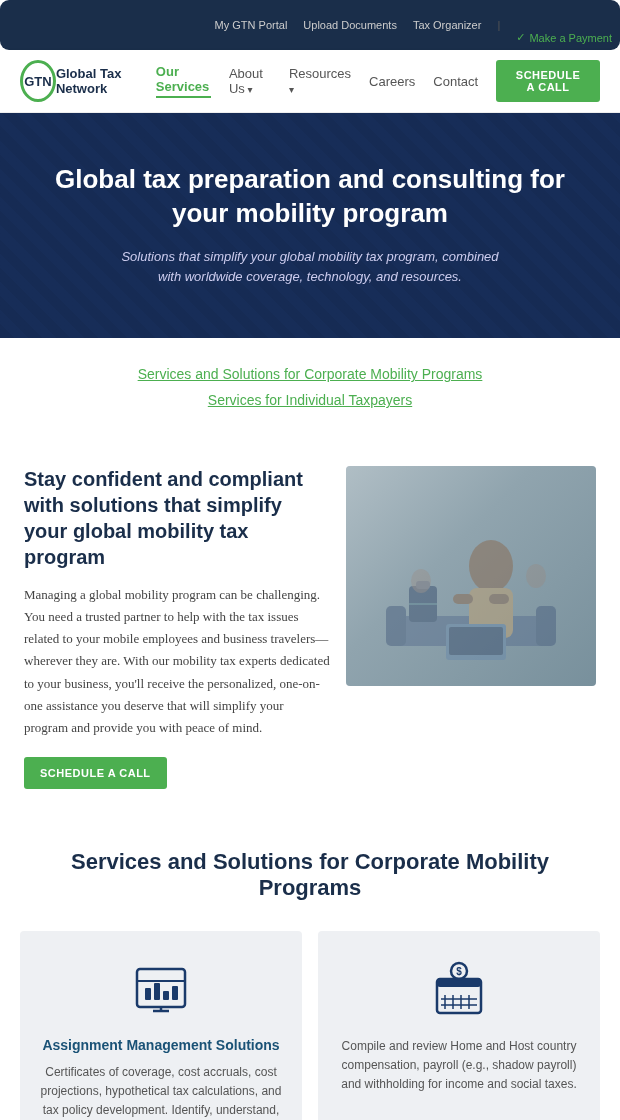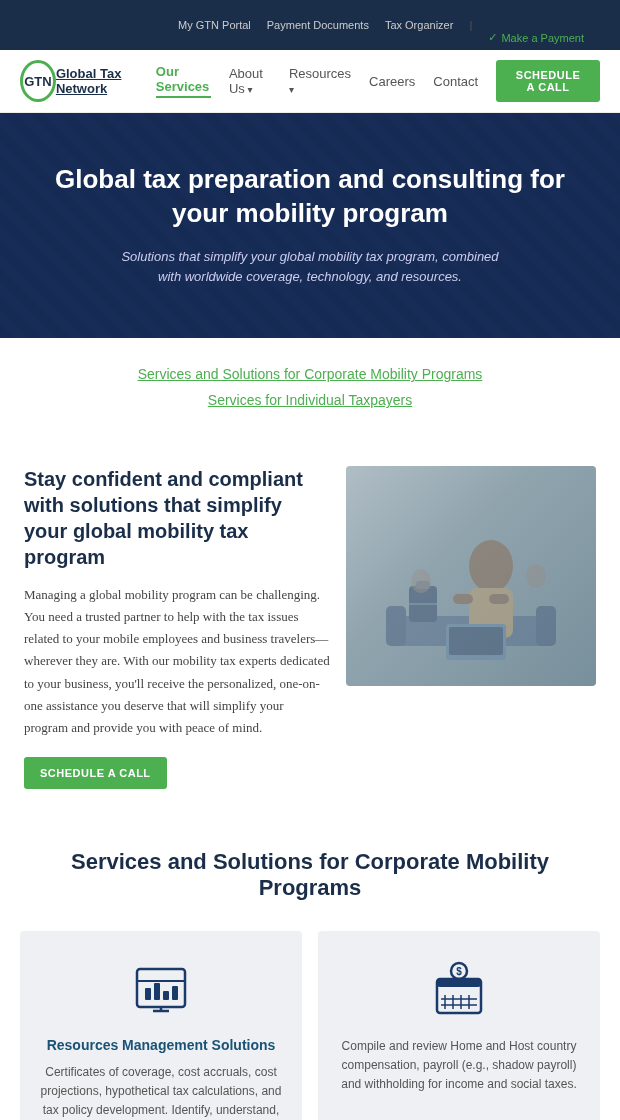--- a/index.html
+++ b/index.html
@@ -3,25 +3,26 @@
   <meta charset="utf-8">
   <style>
     * { box-sizing: border-box; margin: 0; padding: 0; }
     body { font-family: Arial, sans-serif; font-size: 14px; color: #333; width: 620px; overflow-x: hidden; }
 
     
     .top-bar {
       background: #1a2e4a;
       color: #ccc;
       font-size: 11px;
-      padding: 6px 36px;
+      padding: 6px 8px;
       display: flex;
       justify-content: flex-end;
       align-items: center;
       gap: 16px;
+      border-radius: 9px;
     }
     .top-bar a { color: #ccc; text-decoration: none; }
     .top-bar .divider { color: #555; }
     .top-bar .make-payment { color: #4caf50; display: flex; align-items: center; gap: 4px; margin-top: 25px; }
     .top-bar .make-payment::before { content: "✓"; color: #4caf50; }
 
     
     .nav {
       background: #fff;
       padding: 10px 20px;
@@ -36,21 +37,21 @@
       align-items: center;
       gap: 0;
     }
     .logo-circle {
       width: 42px; height: 42px;
       border: 3px solid #4caf50;
       border-radius: 50%;
       display: flex; align-items: center; justify-content: center;
       font-weight: bold; font-size: 13px; color: #1a2e4a;
     }
-    .logo-text { font-size: 13px; color: #1a2e4a; font-weight: bold; text-decoration: underline; }
+    .logo-text { font-size: 13px; color: #1a2e4a; font-weight: bold; }
     .nav-links {
       display: flex; align-items: center; gap: 18px; font-size: 13px;
     }
     .nav-links a { text-decoration: none; color: #555; }
     .nav-links a.active { color: #4caf50; font-weight: bold; border-bottom: 2px solid #4caf50; padding-bottom: 2px; }
     .nav-links .dropdown::after { content: " ▾"; font-size: 10px; }
     .schedule-btn {
       background: #4caf50; color: #fff; border: none; padding: 9px 14px;
       font-size: 11px; font-weight: bold; border-radius: 3px; cursor: pointer;
       letter-spacing: 0.5px;
@@ -137,21 +138,21 @@
       display: flex; align-items: center; justify-content: center;
     }
     .card h3 { font-size: 14px; color: #1a5276; font-weight: bold; margin-bottom: 10px; }
     .card p { font-size: 12px; color: #555; line-height: 1.6; }
   </style>
 </head>
 <body>
 
 <div class="top-bar">
   <a href="#">My GTN Portal</a>
-  <a href="#">Payment Documents</a>
+  <a href="#">Upload Documents</a>
   <a href="#">Tax Organizer</a>
   <span class="divider">|</span>
   <a href="#" class="make-payment">Make a Payment</a>
 </div>
 
 <nav class="nav">
   <div class="nav-logo">
     <div class="logo-circle">
       <span>GTN</span>
     </div>
@@ -226,21 +227,21 @@
         <rect x="6" y="8" width="48" height="38" rx="3" stroke="#1a3a6a" stroke-width="2.5"></rect>
         <line x1="6" y1="20" x2="54" y2="20" stroke="#1a3a6a" stroke-width="2"></line>
         <rect x="14" y="27" width="6" height="12" fill="#1a3a6a" rx="1"></rect>
         <rect x="23" y="22" width="6" height="17" fill="#1a3a6a" rx="1"></rect>
         <rect x="32" y="30" width="6" height="9" fill="#1a3a6a" rx="1"></rect>
         <rect x="41" y="25" width="6" height="14" fill="#1a3a6a" rx="1"></rect>
         <line x1="22" y1="50" x2="38" y2="50" stroke="#1a3a6a" stroke-width="2.5"></line>
         <line x1="30" y1="46" x2="30" y2="50" stroke="#1a3a6a" stroke-width="2.5"></line>
       </svg>
     </div>
-    <h3>Resources Management Solutions</h3>
+    <h3>Assignment Management Solutions</h3>
     <p>Certificates of coverage, cost accruals, cost projections, hypothetical tax calculations, and tax policy development. Identify, understand, and account for the tax costs of your mobile workforce.</p>
   </div>
 
   <div class="card">
     <div class="card-icon">
       <svg width="60" height="60" viewBox="0 0 60 60" xmlns="http://www.w3.org/2000/svg" fill="none">
         <rect x="8" y="18" width="44" height="34" rx="3" stroke="#1a3a6a" stroke-width="2.5"></rect>
         <rect x="8" y="18" width="44" height="8" rx="3" fill="#1a3a6a"></rect>
 
         <circle cx="30" cy="10" r="8" stroke="#1a3a6a" stroke-width="2.5"></circle>

